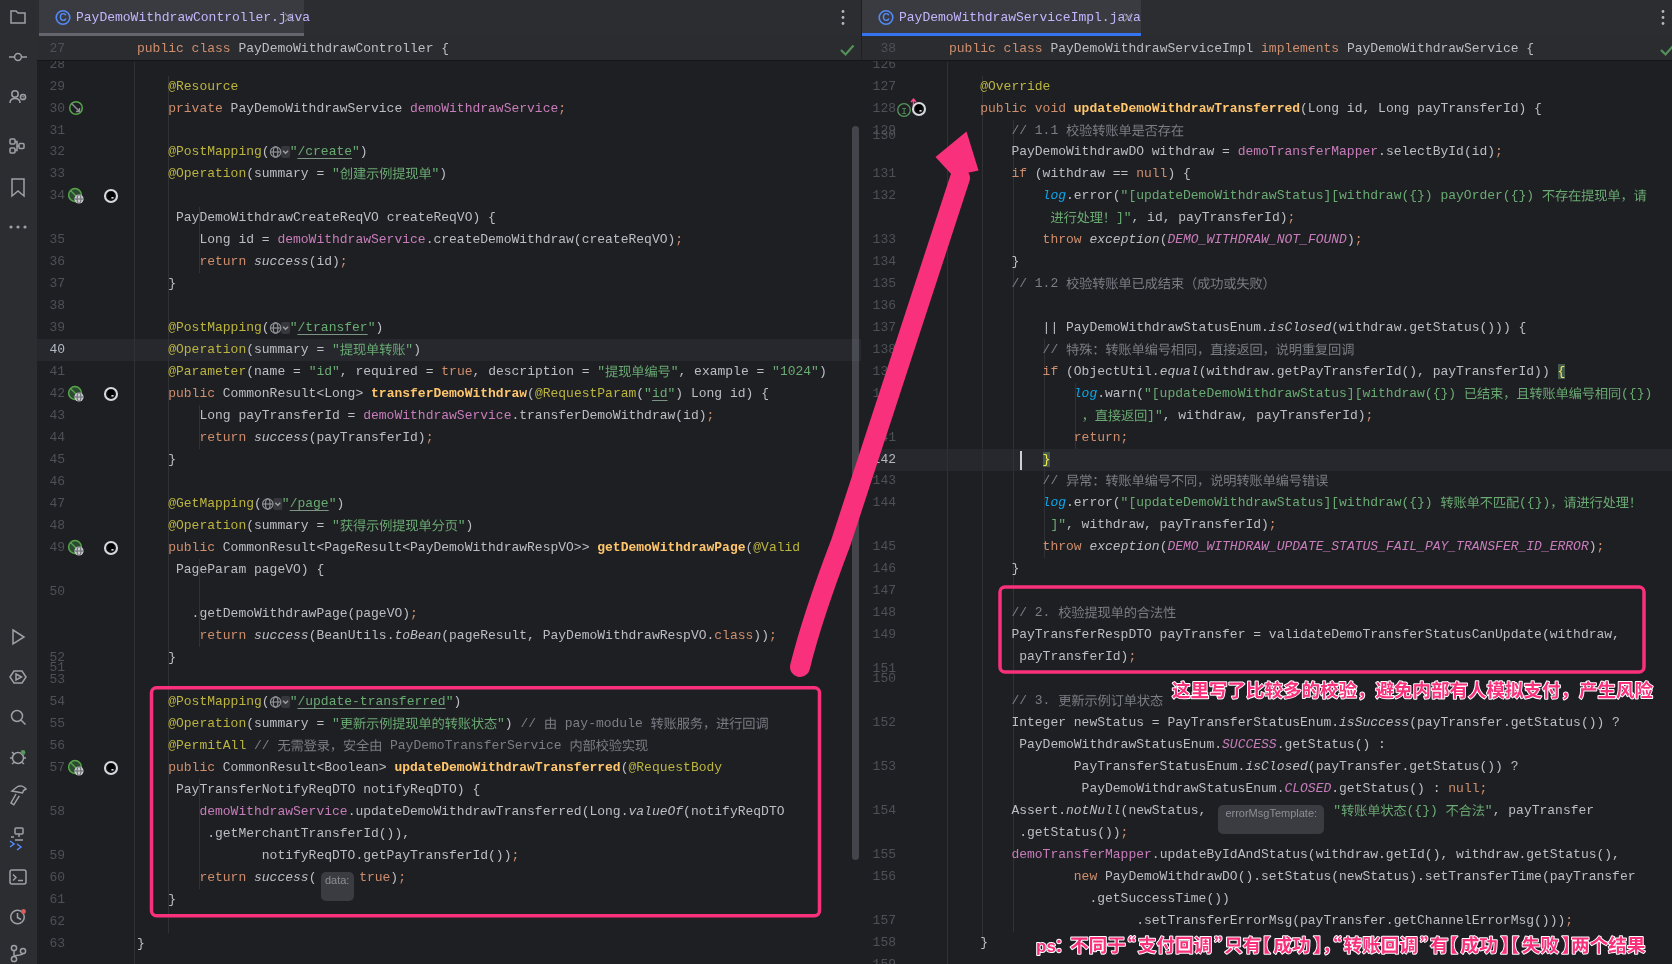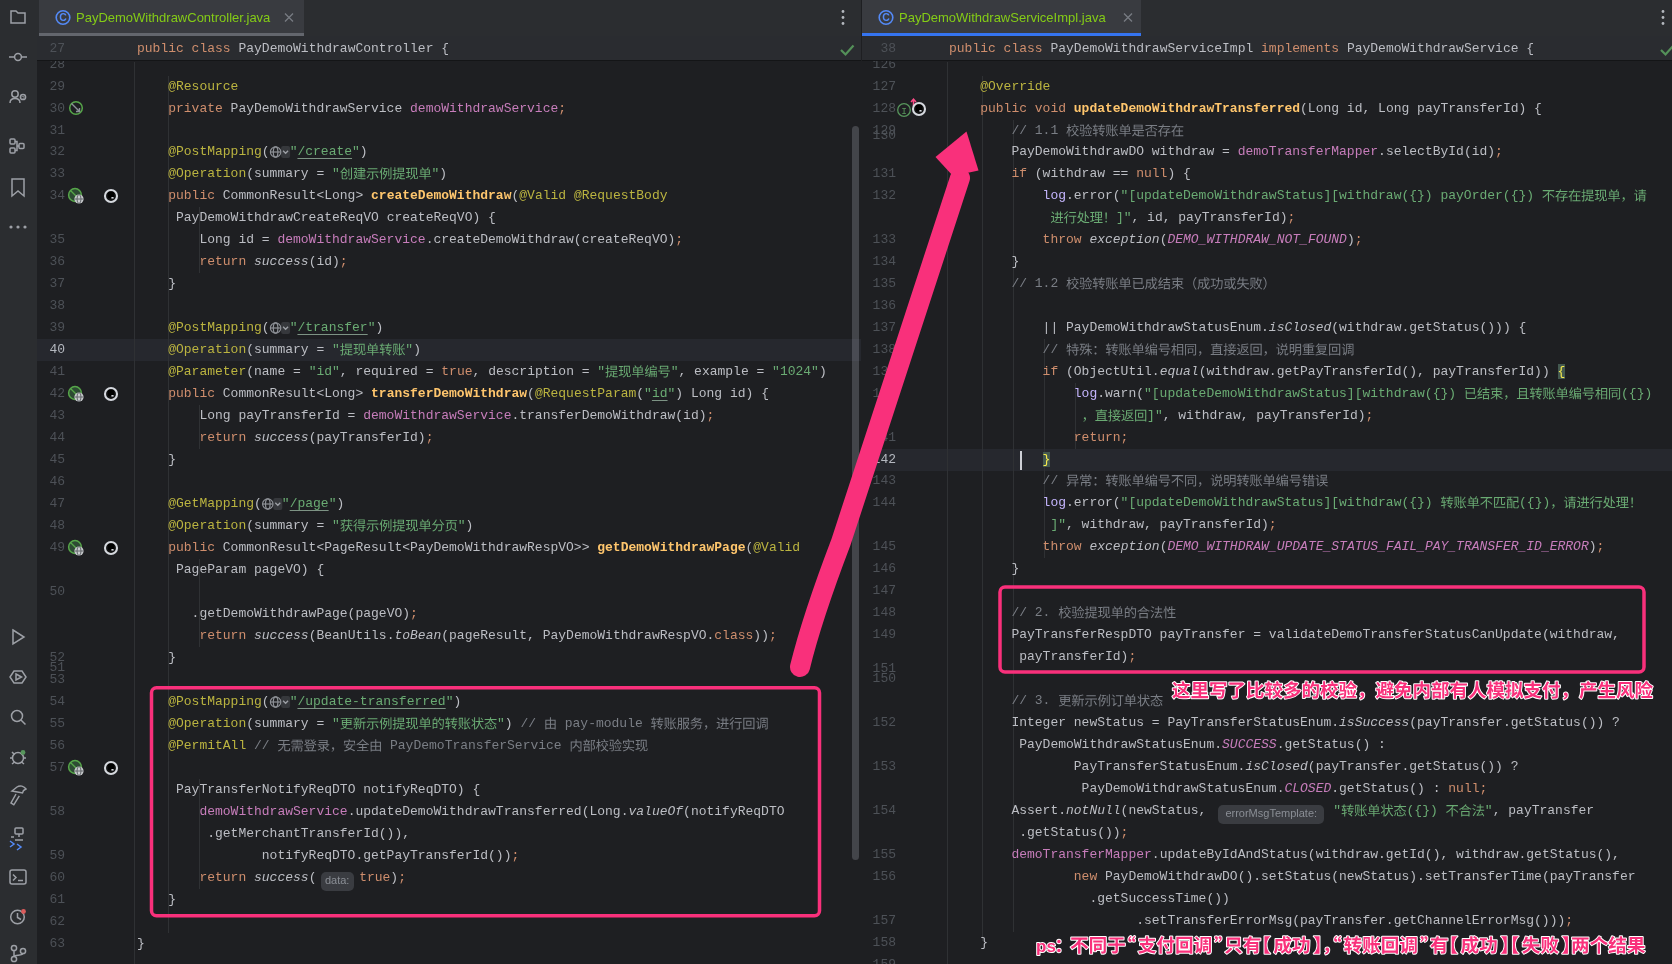--- a/index.html
+++ b/index.html
@@ -1,27 +1,27 @@
 <!DOCTYPE html>
 <html><head><meta charset="utf-8"><title>IDE</title><style>
 *{margin:0;padding:0;box-sizing:border-box}
 html,body{width:1672px;height:964px;overflow:hidden;background:#1E1F22}
 #app{position:relative;width:1672px;height:964px;background:#1E1F22;font-family:"Liberation Mono",monospace;font-size:13px}
 .abs{position:absolute}
 .r{position:absolute;white-space:pre;line-height:22px;height:22px;color:#BCBEC4}
 .num{position:absolute;line-height:22px;color:#4D5157;text-align:right}
 .num.cur{color:#B4B8BF}
-.tabt{position:absolute;font-family:Liberation Sans, sans-serif;font-size:13px;color:#84cc16;line-height:16px}
+.tabt{position:absolute;font-family:Liberation Mono, monospace;font-size:13px;color:#c4b5fd;line-height:16px}
 .k{color:#CF8E6D}.d{color:#BCBEC4}.a{color:#BBB440}.s{color:#6AAB73}.c{color:#7A7E85}
 .m{color:#FFC66D;font-weight:bold}.f{color:#C77DBB}
-.sf{color:#C77DBB;font-style:italic}.sm{font-style:italic}.fi{color:#c4b5fd;}
+.sf{color:#C77DBB;font-style:italic}.sm{font-style:italic}.fi{color:#0ea5e9;font-style:italic}
 .su{color:#6AAB73;text-decoration:underline;text-decoration-color:#7D9384;text-underline-offset:3px;text-decoration-thickness:1px}
 .bm{color:#F5E94E;background:#43584F}
 .sp{display:inline-block}
-.pill{display:inline-block;background:#3A3C41;border-radius:5px;color:#8A8E95;font-family:"Liberation Sans",sans-serif;font-size:11px;text-align:center;height:19px;line-height:16px;vertical-align:-3px}
+.pill{display:inline-block;background:#3A3C41;border-radius:5px;color:#8A8E95;font-family:"Liberation Sans",sans-serif;font-size:11px;text-align:center;height:29px;line-height:16px;vertical-align:-3px}
 #sidebar{position:absolute;left:0;top:0;width:37px;height:964px;background:#2B2D30}
 </style></head><body>
 <div id="app">
     <div id="sidebar"></div>
     <div class="abs" style="left:37px;top:0;width:824px;height:36px;background:#2B2D30"></div>
     <div class="abs" style="left:862px;top:0;width:810px;height:36px;background:#2B2D30"></div>
     <div class="abs" style="left:39px;top:0;width:265px;height:36px;background:#393B40"></div>
     <div class="abs" style="left:862px;top:0;width:279px;height:36px;background:#393B40"></div>
     <div class="abs" style="left:39px;top:33px;width:265px;height:3px;background:#63666D"></div>
     <div class="abs" style="left:862px;top:33px;width:279px;height:3px;background:#3574F0"></div>
@@ -41,21 +41,20 @@
     <div class="abs" style="left:1044px;top:339px;width:1px;height:219px;background:#2F3134"></div>
     <div class="abs" style="left:1075px;top:383px;width:1px;height:66px;background:#2F3134"></div>
     <div class="abs" style="left:1020px;top:451px;width:2px;height:19px;background:#CED0D6"></div>
     <div class="abs" style="left:852px;top:126px;width:7px;height:734px;background:rgba(166,170,180,0.28);border-radius:4px"></div>
     <div class="r" style="left:168.2px;top:54px"></div>
     <div class="r" style="left:168.2px;top:76px"><span class="a">@Resource</span></div>
     <div class="r" style="left:168.2px;top:98px"><span class="k">private</span><span class="d"> PayDemoWithdrawService </span><span class="f">demoWithdrawService</span><span class="k">;</span></div>
     <div class="r" style="left:168.2px;top:120px"></div>
     <div class="r" style="left:168.2px;top:141px"><span class="a">@PostMapping</span><span class="d">(</span><span class="sp" style="width:20px"></span><span class="s">"</span><span class="su">/create</span><span class="s">"</span><span class="d">)</span></div>
     <div class="r" style="left:168.2px;top:163px"><span class="a">@Operation</span><span class="d">(</span><span class="d">summary</span><span class="d"> = </span><span class="s">"</span><span class="sp" style="width:91.7px"></span><span class="s">"</span><span class="d">)</span></div>
-    <div class="r" style="left:168.2px;top:185px"><span class="k">public</span><span class="d"> CommonResult&lt;Long&gt; </span><span class="m">createDemoWithdraw</span><span class="d">(</span><span class="a">@Valid</span><span class="d"> </span><span class="a">@RequestBody</span></div>
     <div class="r" style="left:176.0px;top:207px"><span class="d">PayDemoWithdrawCreateReqVO createReqVO) {</span></div>
     <div class="r" style="left:199.4px;top:229px"><span class="d">Long id = </span><span class="f">demoWithdrawService</span><span class="d">.createDemoWithdraw(createReqVO)</span><span class="k">;</span></div>
     <div class="r" style="left:199.4px;top:251px"><span class="k">return</span><span class="d"> </span><span class="sm">success</span><span class="d">(id)</span><span class="k">;</span></div>
     <div class="r" style="left:168.2px;top:273px"><span class="d">}</span></div>
     <div class="r" style="left:168.2px;top:295px"></div>
     <div class="r" style="left:168.2px;top:317px"><span class="a">@PostMapping</span><span class="d">(</span><span class="sp" style="width:20px"></span><span class="s">"</span><span class="su">/transfer</span><span class="s">"</span><span class="d">)</span></div>
     <div class="r" style="left:168.2px;top:339px"><span class="a">@Operation</span><span class="d">(</span><span class="d">summary</span><span class="d"> = </span><span class="s">"</span><span class="sp" style="width:65.5px"></span><span class="s">"</span><span class="d">)</span></div>
     <div class="r" style="left:168.2px;top:361px"><span class="a">@Parameter</span><span class="d">(</span><span class="d">name</span><span class="d"> = </span><span class="s">"id"</span><span class="d">, </span><span class="d">required</span><span class="d"> = </span><span class="k">true</span><span class="d">, </span><span class="d">description</span><span class="d"> = </span><span class="s">"</span><span class="sp" style="width:65.5px"></span><span class="s">"</span><span class="d">, </span><span class="d">example</span><span class="d"> = </span><span class="s">"1024"</span><span class="d">)</span></div>
     <div class="r" style="left:168.2px;top:383px"><span class="k">public</span><span class="d"> CommonResult&lt;Long&gt; </span><span class="m">transferDemoWithdraw</span><span class="d">(</span><span class="a">@RequestParam</span><span class="d">(</span><span class="s">"</span><span class="su">id</span><span class="s">"</span><span class="d">) Long id) {</span></div>
     <div class="r" style="left:199.4px;top:405px"><span class="d">Long payTransferId = </span><span class="f">demoWithdrawService</span><span class="d">.transferDemoWithdraw(id)</span><span class="k">;</span></div>
@@ -66,20 +65,21 @@
     <div class="r" style="left:168.2px;top:515px"><span class="a">@Operation</span><span class="d">(</span><span class="d">summary</span><span class="d"> = </span><span class="s">"</span><span class="sp" style="width:117.9px"></span><span class="s">"</span><span class="d">)</span></div>
     <div class="r" style="left:168.2px;top:537px"><span class="k">public</span><span class="d"> CommonResult&lt;PageResult&lt;PayDemoWithdrawRespVO&gt;&gt; </span><span class="m">getDemoWithdrawPage</span><span class="d">(</span><span class="a">@Valid</span></div>
     <div class="r" style="left:176.0px;top:559px"><span class="d">PageParam pageVO) {</span></div>
     <div class="r" style="left:191.6px;top:603px"><span class="d">.getDemoWithdrawPage(pageVO)</span><span class="k">;</span></div>
     <div class="r" style="left:199.4px;top:625px"><span class="k">return</span><span class="d"> </span><span class="sm">success</span><span class="d">(BeanUtils.</span><span class="sm">toBean</span><span class="d">(pageResult, PayDemoWithdrawRespVO.</span><span class="k">class</span><span class="d">))</span><span class="k">;</span></div>
     <div class="r" style="left:168.2px;top:647px"><span class="d">}</span></div>
     <div class="r" style="left:168.2px;top:669px"></div>
     <div class="r" style="left:168.2px;top:691px"><span class="a">@PostMapping</span><span class="d">(</span><span class="sp" style="width:20px"></span><span class="s">"</span><span class="su">/update-transferred</span><span class="s">"</span><span class="d">)</span></div>
     <div class="r" style="left:168.2px;top:713px"><span class="a">@Operation</span><span class="d">(</span><span class="d">summary</span><span class="d"> = </span><span class="s">"</span><span class="sp" style="width:157.2px"></span><span class="s">"</span><span class="d">) </span><span class="c">// </span><span class="sp" style="width:13.1px"></span><span class="c"> pay-module </span><span class="sp" style="width:117.9px"></span></div>
     <div class="r" style="left:168.2px;top:735px"><span class="a">@PermitAll</span><span class="c"> // </span><span class="sp" style="width:104.8px"></span><span class="c"> PayDemoTransferService </span><span class="sp" style="width:78.6px"></span></div>
+    <div class="r" style="left:168.2px;top:757px"><span class="k">public</span><span class="d"> CommonResult&lt;Boolean&gt; </span><span class="m">updateDemoWithdrawTransferred</span><span class="d">(</span><span class="a">@RequestBody</span></div>
     <div class="r" style="left:176.0px;top:779px"><span class="d">PayTransferNotifyReqDTO notifyReqDTO) {</span></div>
     <div class="r" style="left:199.4px;top:801px"><span class="f">demoWithdrawService</span><span class="d">.updateDemoWithdrawTransferred(Long.</span><span class="sm">valueOf</span><span class="d">(notifyReqDTO</span></div>
     <div class="r" style="left:207.2px;top:823px"><span class="d">.getMerchantTransferId()),</span></div>
     <div class="r" style="left:261.8px;top:845px"><span class="d">notifyReqDTO.getPayTransferId())</span><span class="k">;</span></div>
     <div class="r" style="left:199.4px;top:867px"><span class="k">return</span><span class="d"> </span><span class="sm">success</span><span class="d">(</span><span class="pill" style="width:33.0px;margin-left:4.2px;margin-right:5.5px">data:</span><span class="k">true</span><span class="d">)</span><span class="k">;</span></div>
     <div class="r" style="left:168.2px;top:889px"><span class="d">}</span></div>
     <div class="r" style="left:168.2px;top:911px"></div>
     <div class="r" style="left:137.0px;top:933px"><span class="d">}</span></div>
     <div class="r" style="left:1011.4px;top:54px"></div>
     <div class="r" style="left:980.2px;top:76px"><span class="a">@Override</span></div>

